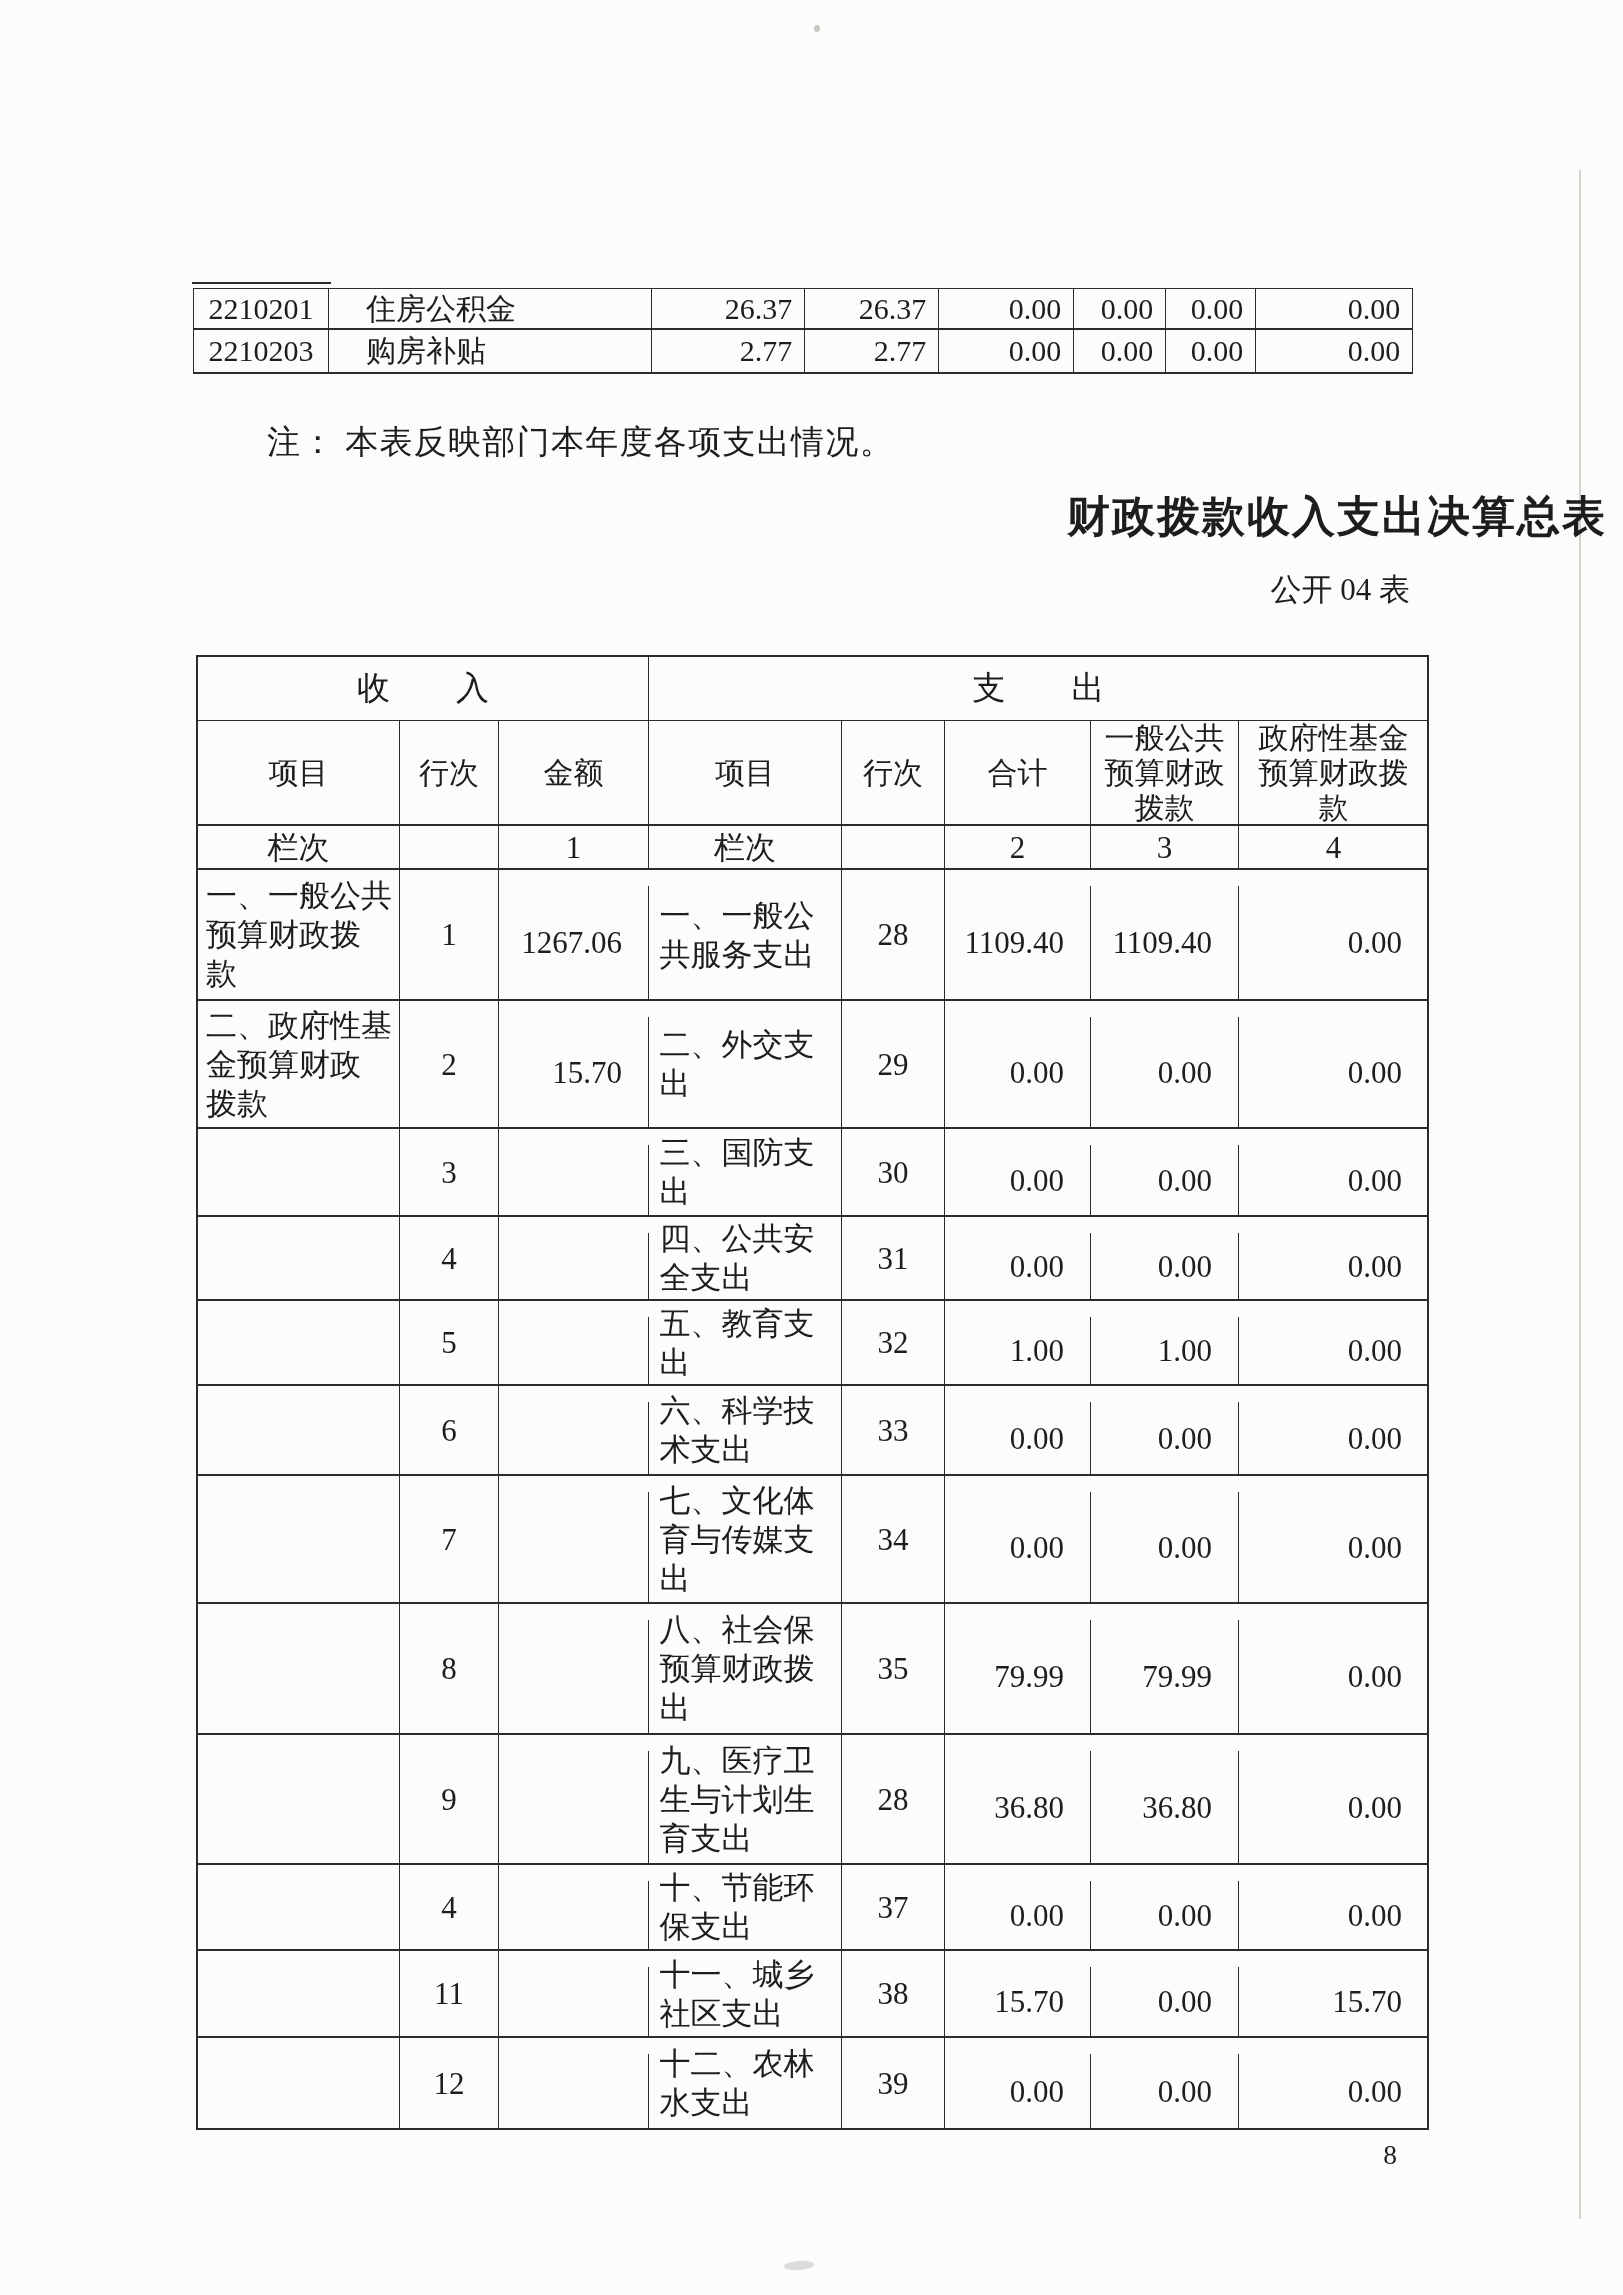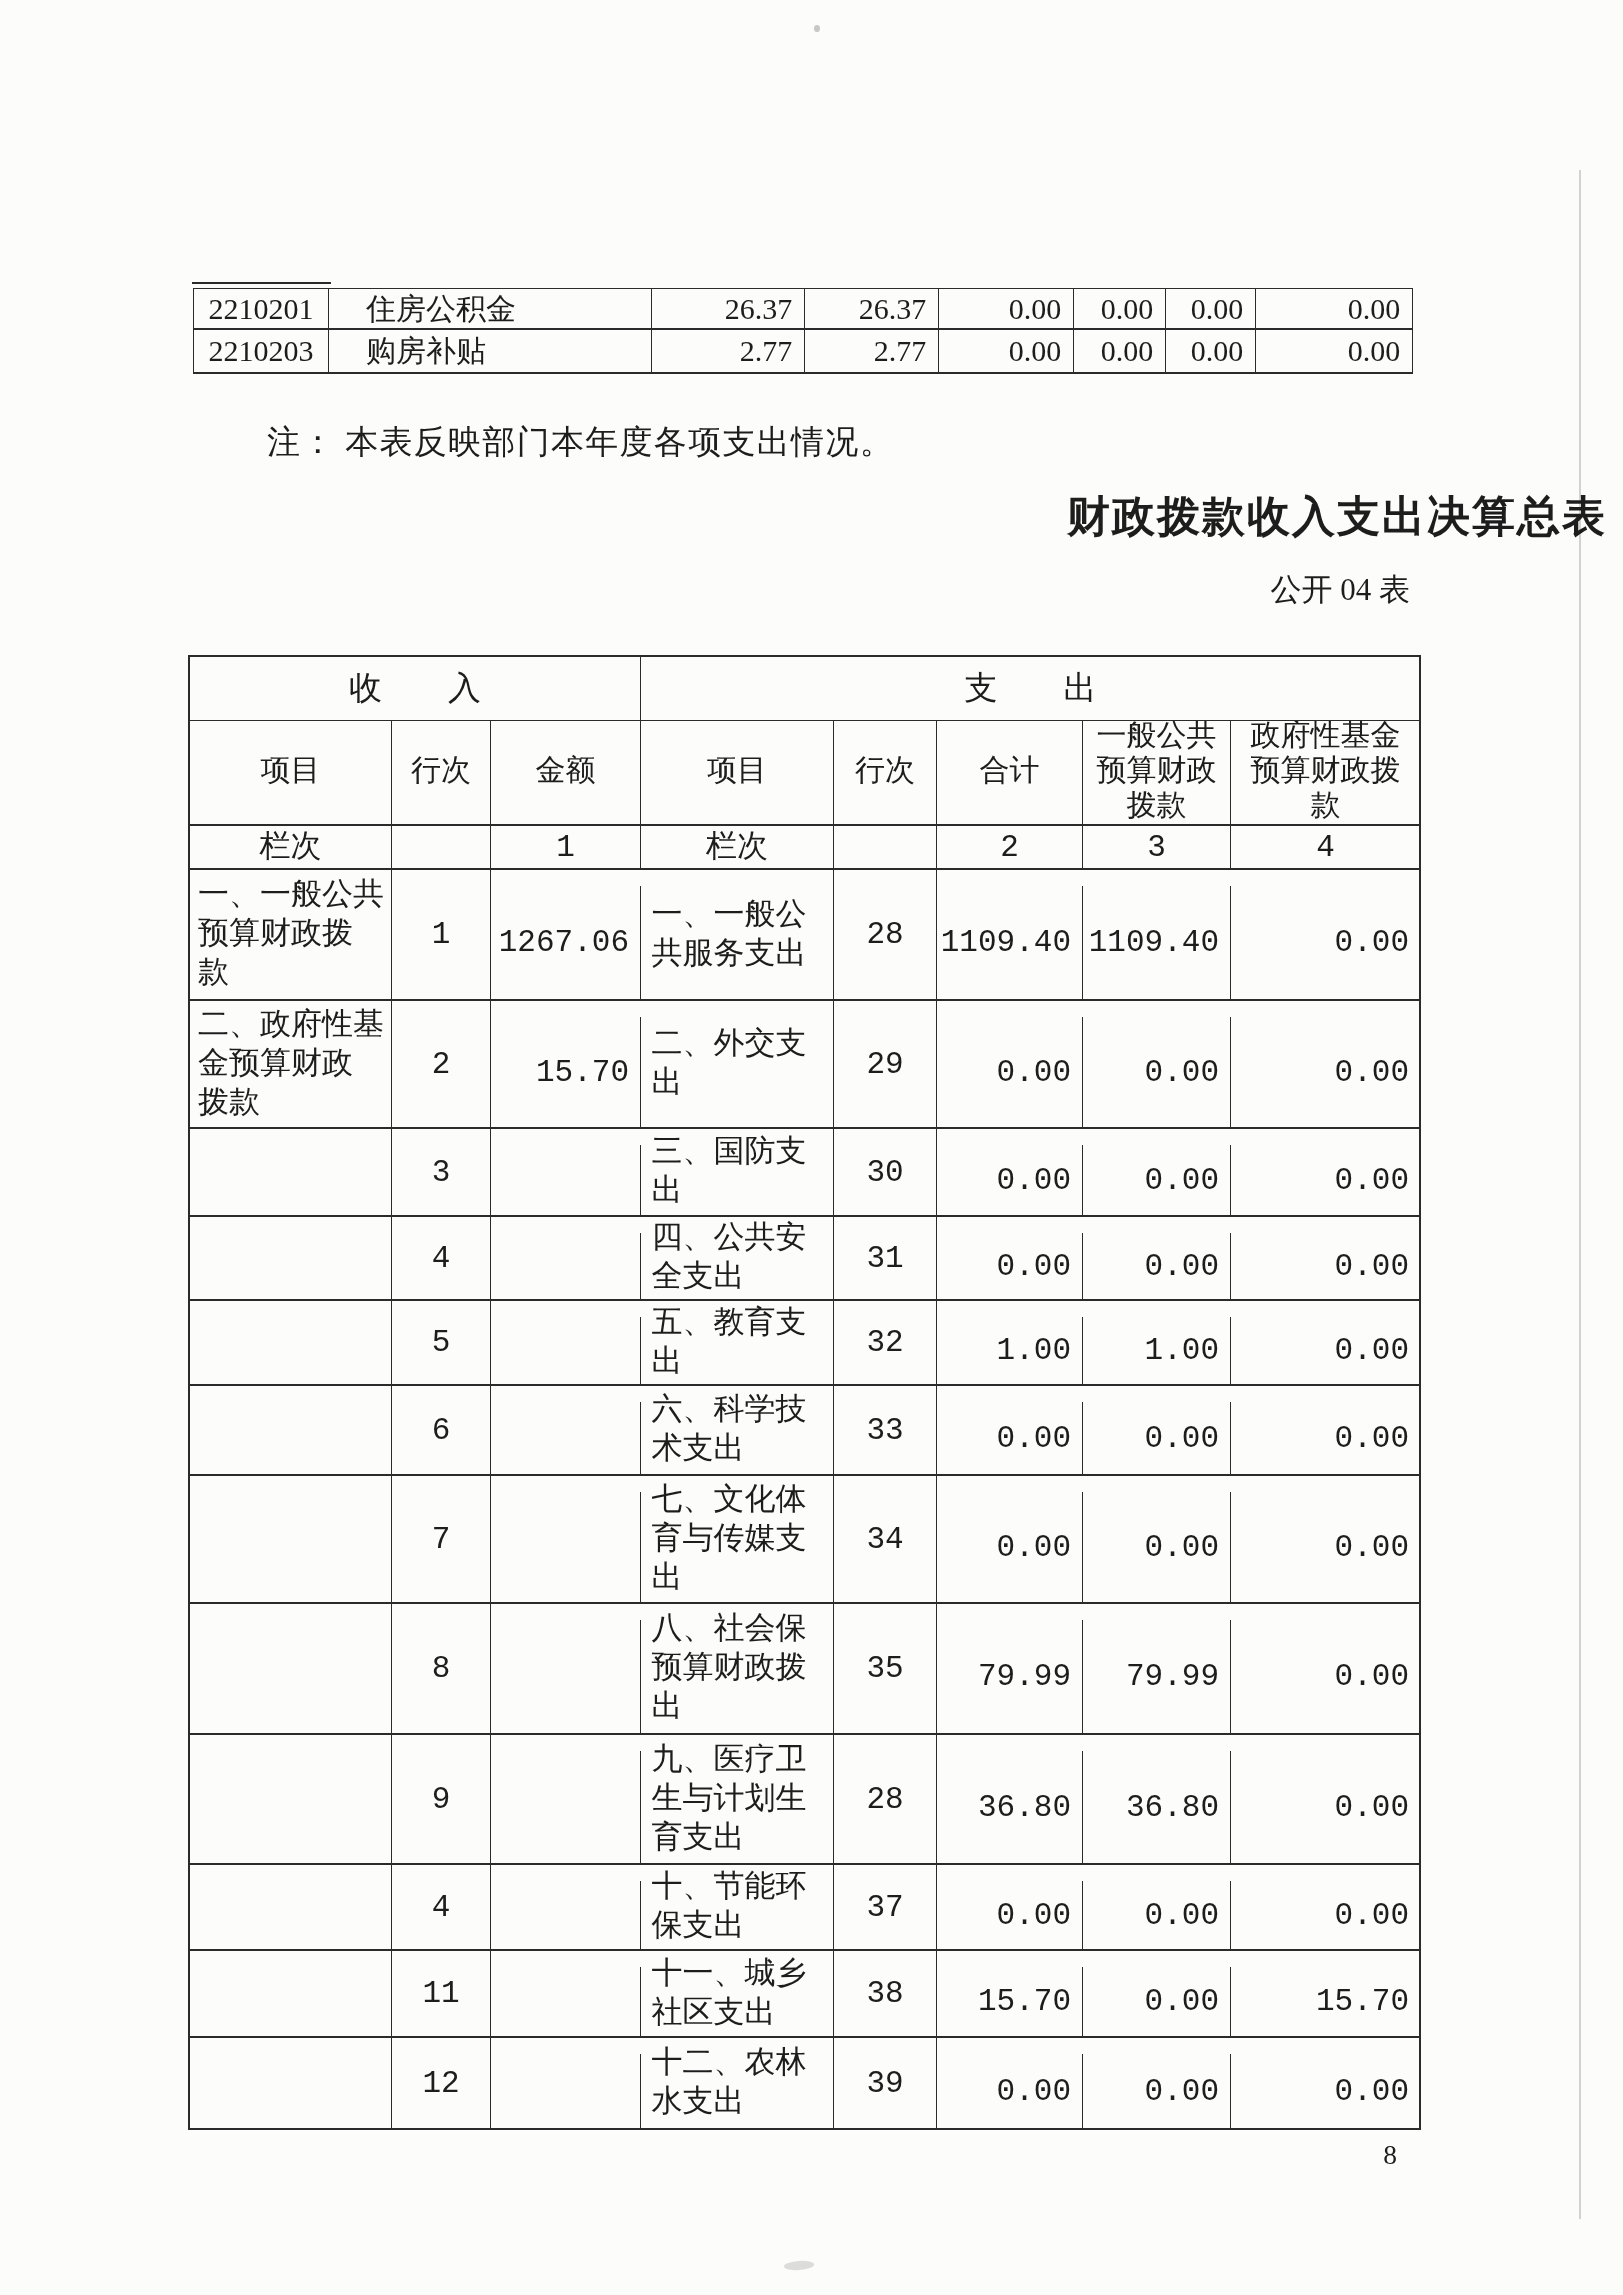--- a/index.html
+++ b/index.html
@@ -44,43 +44,42 @@
   .tt-code{justify-content:center;}
   .tt-name{padding-left:37px;}
   .tt-num{justify-content:flex-end;padding-right:11.8px;}
   
   .note{position:absolute;left:267px;top:420px;font-size:33px;letter-spacing:1.3px;}
   .doc-title{position:absolute;left:0;right:16px;top:488px;text-align:right;font-size:43px;font-weight:700;letter-spacing:2px;}
   .form-code{position:absolute;right:213px;top:569px;font-size:31px;}
   .meta-row{position:absolute;left:208px;right:211px;top:614px;display:flex;justify-content:space-between;font-size:29.5px;}
   
   .main-table{
-    position:absolute;left:188px;top:655px;width:1229px;
+    position:absolute;left:196px;top:655px;width:1229px;
     display:grid;
     grid-template-columns:202px 99px 150px 193px 103px 146px 148px 189px;
     grid-template-rows:64px 105px 44px 131px 128px 88px 84px 85px 90px 128px 131px 130px 86px 87px 90px;
     border:2px solid var(--line);
     font-size:31px;
-    font-family:Liberation Mono, monospace;
   }
   .mt-cell{
     box-sizing:border-box;display:flex;align-items:center;
     border-right:1.3px solid var(--line);
     border-bottom:2px solid var(--line);
     overflow:hidden;
   }
   .lastcol{border-right:0;}
   .lastrow{border-bottom:0;}
   .hb{border-bottom-width:2.6px;}
   .group-h{grid-column:1/4;justify-content:center;font-size:33px;border-bottom-width:1.3px;}
   .group-h2{grid-column:4/9;justify-content:center;font-size:33px;border-right:0;border-bottom-width:1.3px;}
   .group-h{border-right:1.3px solid var(--line);}
   .th{justify-content:center;text-align:center;font-size:30px;line-height:35px;white-space:pre-line;}
   .ctr{justify-content:center;line-height:1;}
-  .amt{justify-content:flex-end;padding-right:11px;line-height:1;margin-top:16px;}
+  .amt{justify-content:flex-end;padding-right:26px;line-height:1;margin-top:16px;}
   .item{padding-left:7.9px;white-space:pre-line;line-height:39px;}
   .item2{padding-left:10.5px;white-space:pre-line;line-height:39px;}
   .page-num{position:absolute;right:226px;top:2139px;font-size:27.5px;}
 </style>
 </head>
 <body>
 
 <div class="page">
 
   <div class="dot-top"></div>

